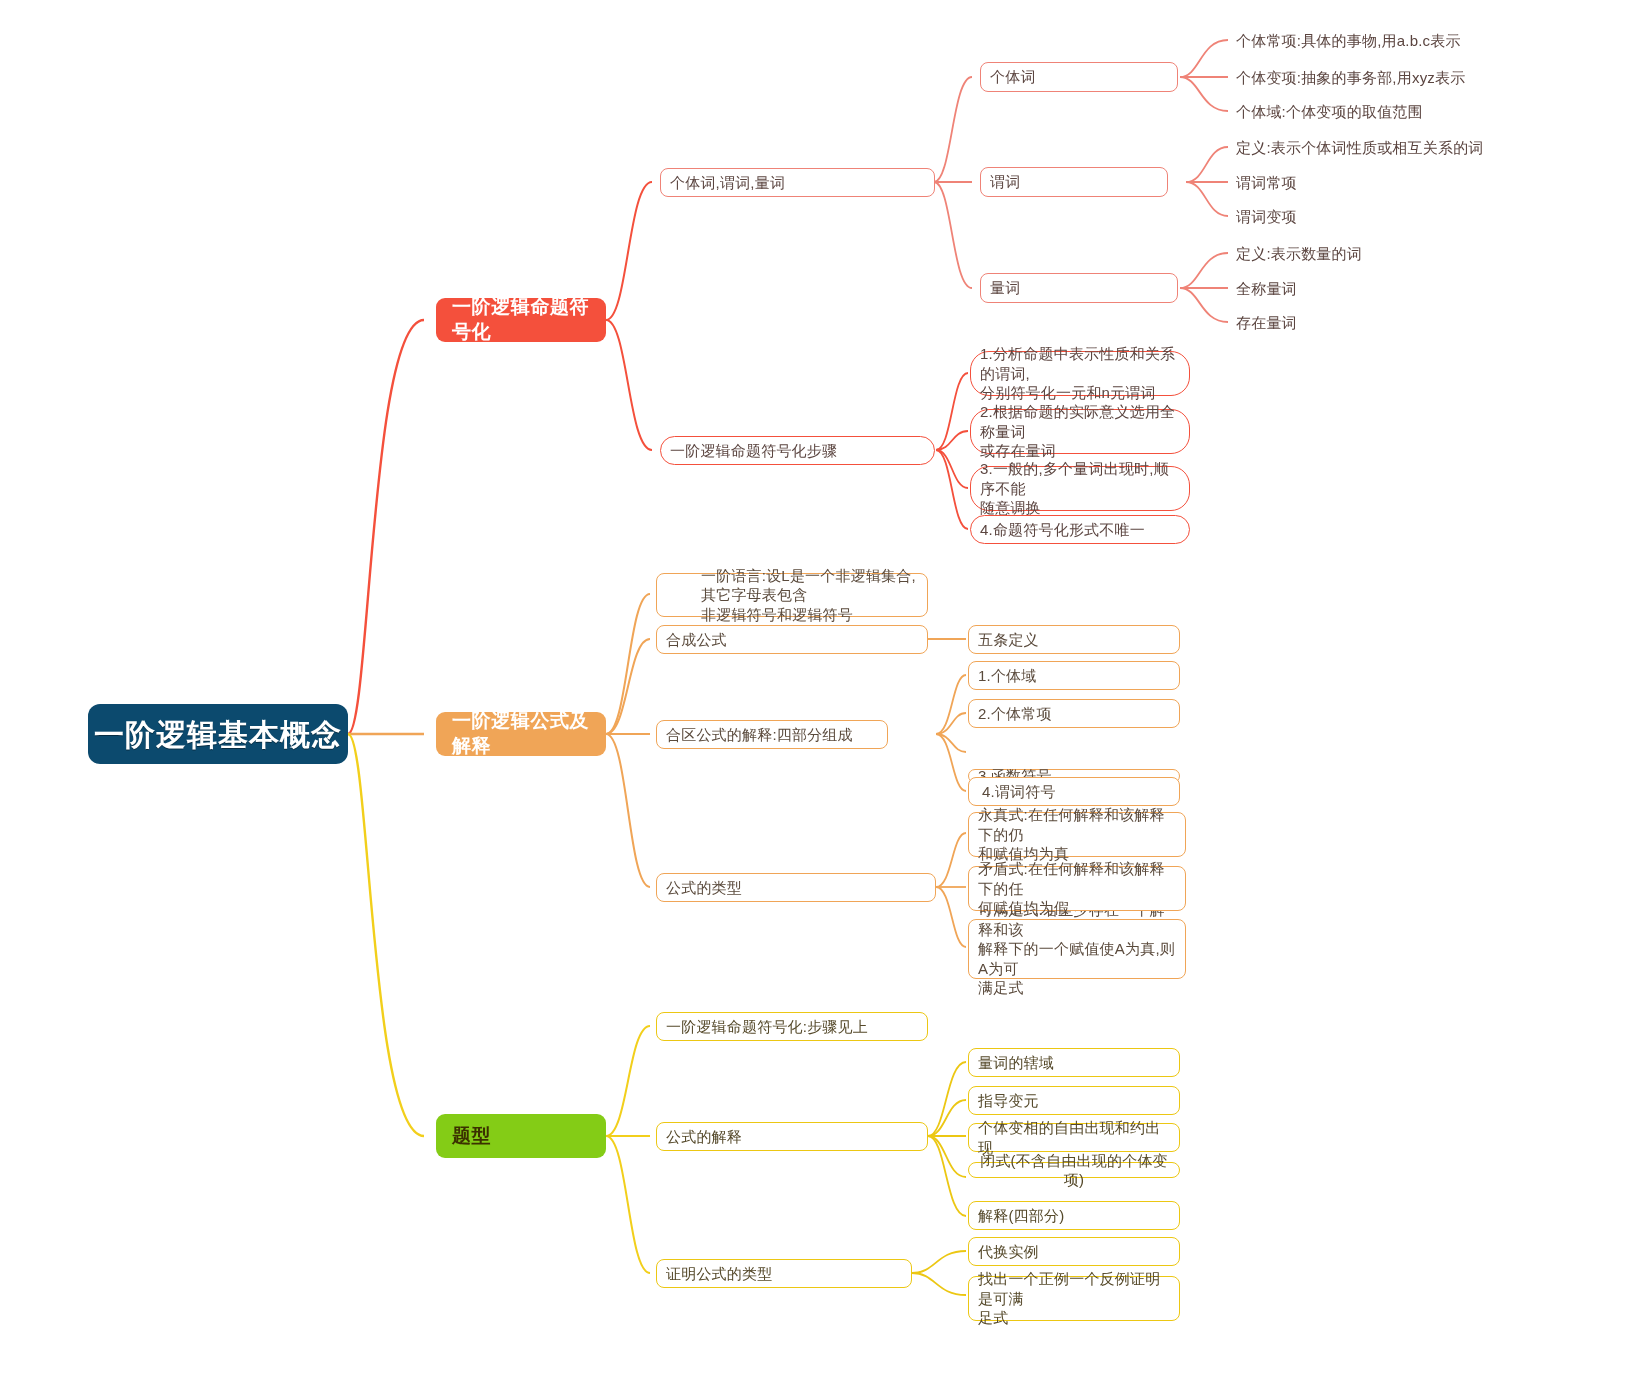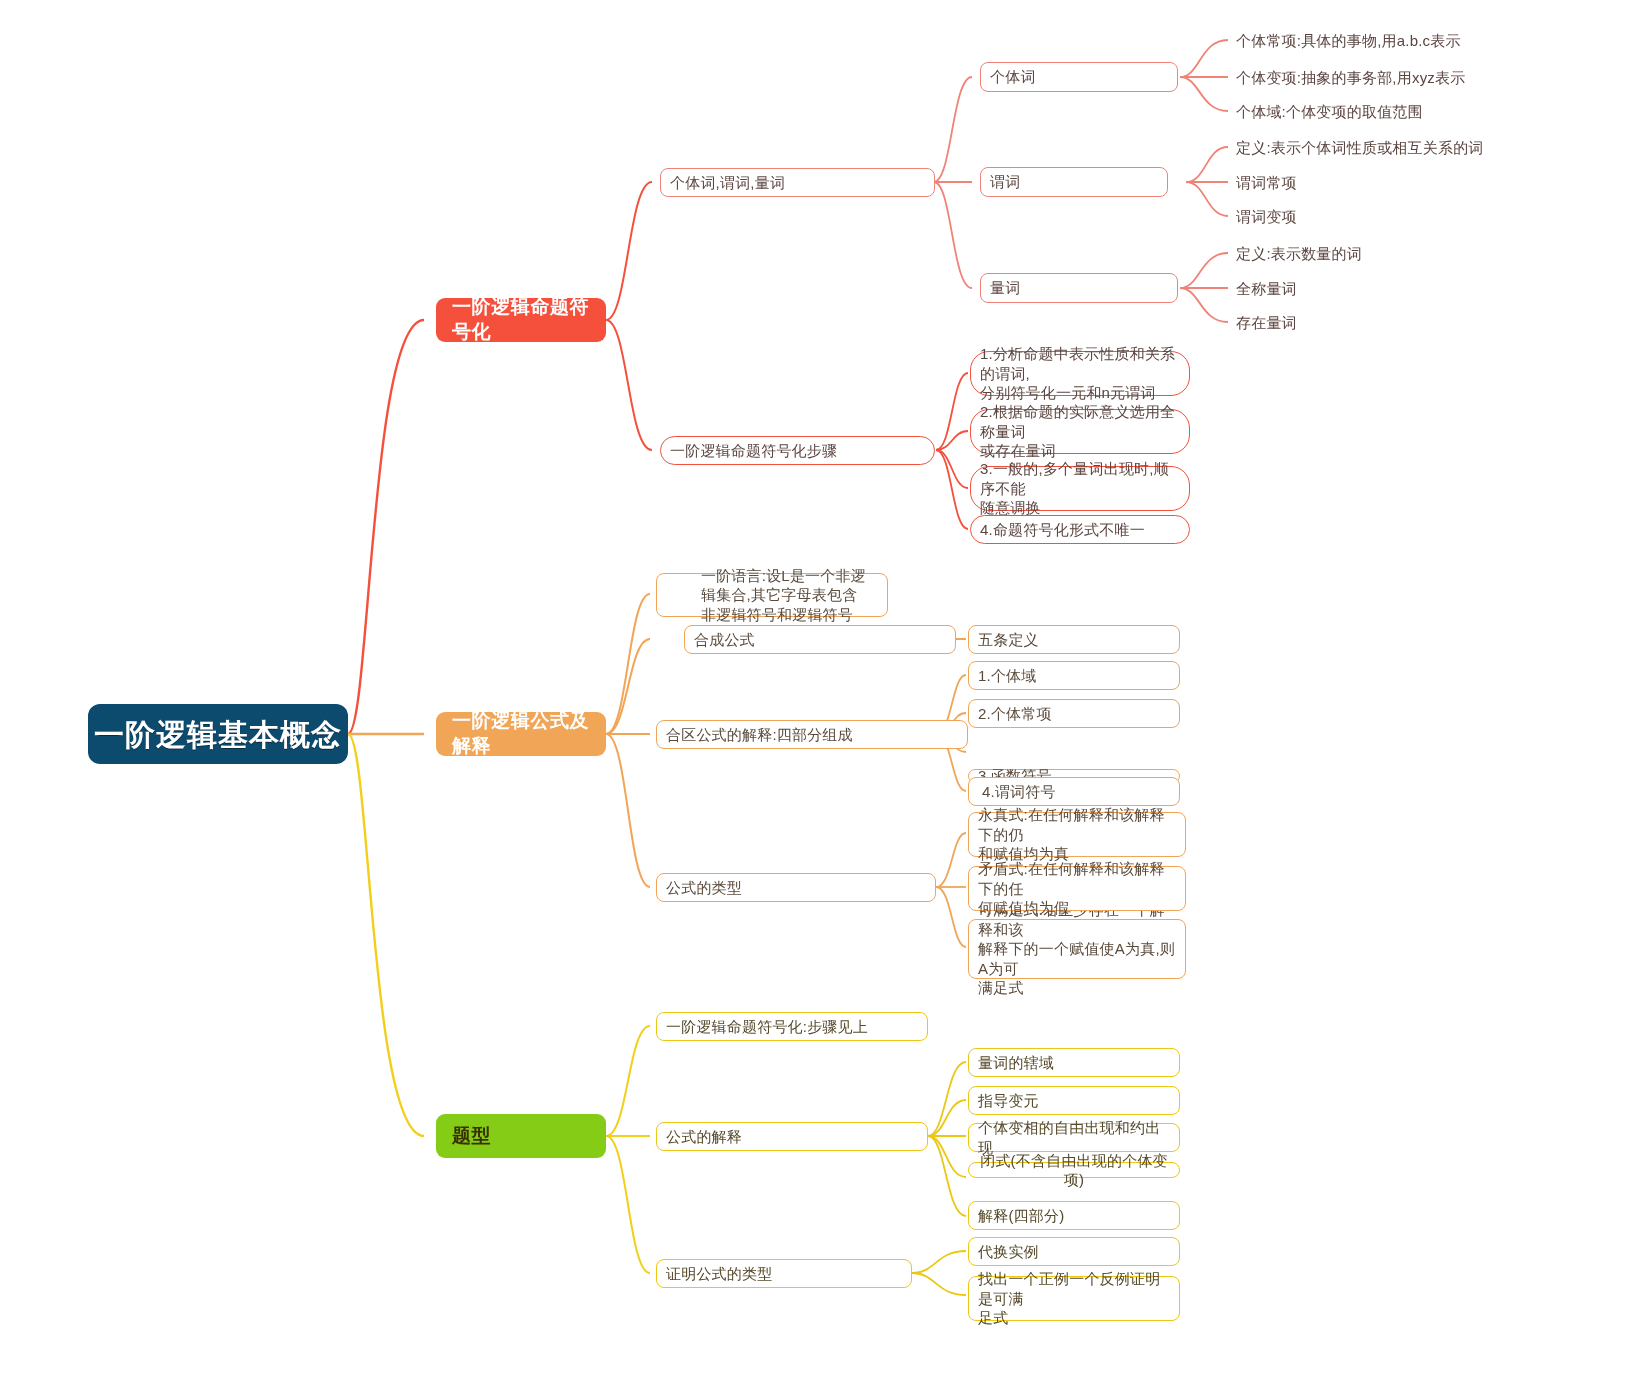--- a/index.html
+++ b/index.html
@@ -197,28 +197,28 @@
 随意调换</span>
   </div>
   <div class="node box red-strong" style="left:970px; top:515px; width:220px; height:29px;">
     <span>4.命题符号化形式不唯一</span>
   </div>
 
   <div class="node l1 orange" style="left:436px; top:712px; width:170px; height:44px; justify-content:center;">
     <span>一阶逻辑公式及解释</span>
   </div>
 
-  <div class="node box orange-soft" style="left:656px; top:573px; width:232px; height:44px;padding-left:44px;">
+  <div class="node box orange-soft" style="left:656px; top:573px; width:272px; height:44px;padding-left:44px;">
     <span>一阶语言:设L是一个非逻辑集合,其它字母表包含
 非逻辑符号和逻辑符号</span>
   </div>
-  <div class="node box orange-soft" style="left:656px; top:625px; width:272px; height:29px;margin-left:28px;">
+  <div class="node box orange-soft" style="left:656px; top:625px; width:272px; height:29px;">
     <span>合成公式</span>
   </div>
-  <div class="node box orange-soft" style="left:656px; top:720px; width:312px; height:29px;">
+  <div class="node box orange-soft" style="left:656px; top:720px; width:232px; height:29px;">
     <span>合区公式的解释:四部分组成</span>
   </div>
   <div class="node box orange-soft" style="left:656px; top:873px; width:280px; height:29px;">
     <span>公式的类型</span>
   </div>
 
   <div class="node box orange-soft" style="left:968px; top:625px; width:212px; height:29px;">
     <span>五条定义</span>
   </div>
 

